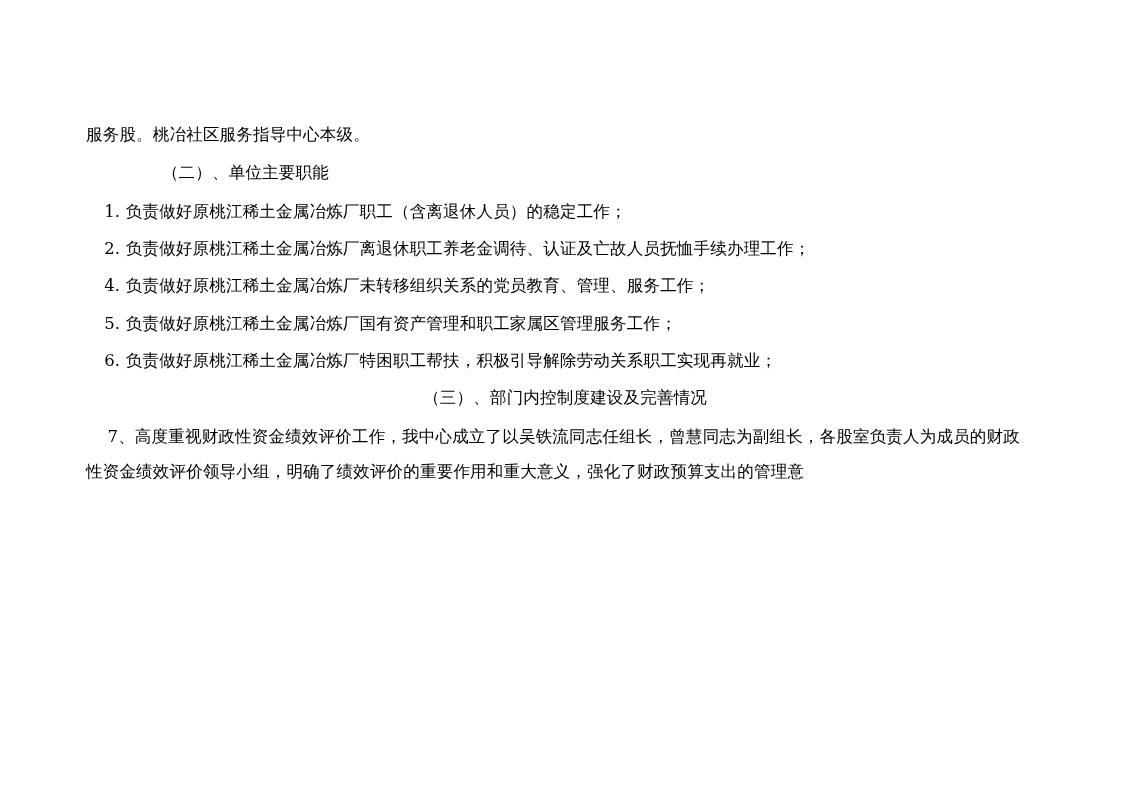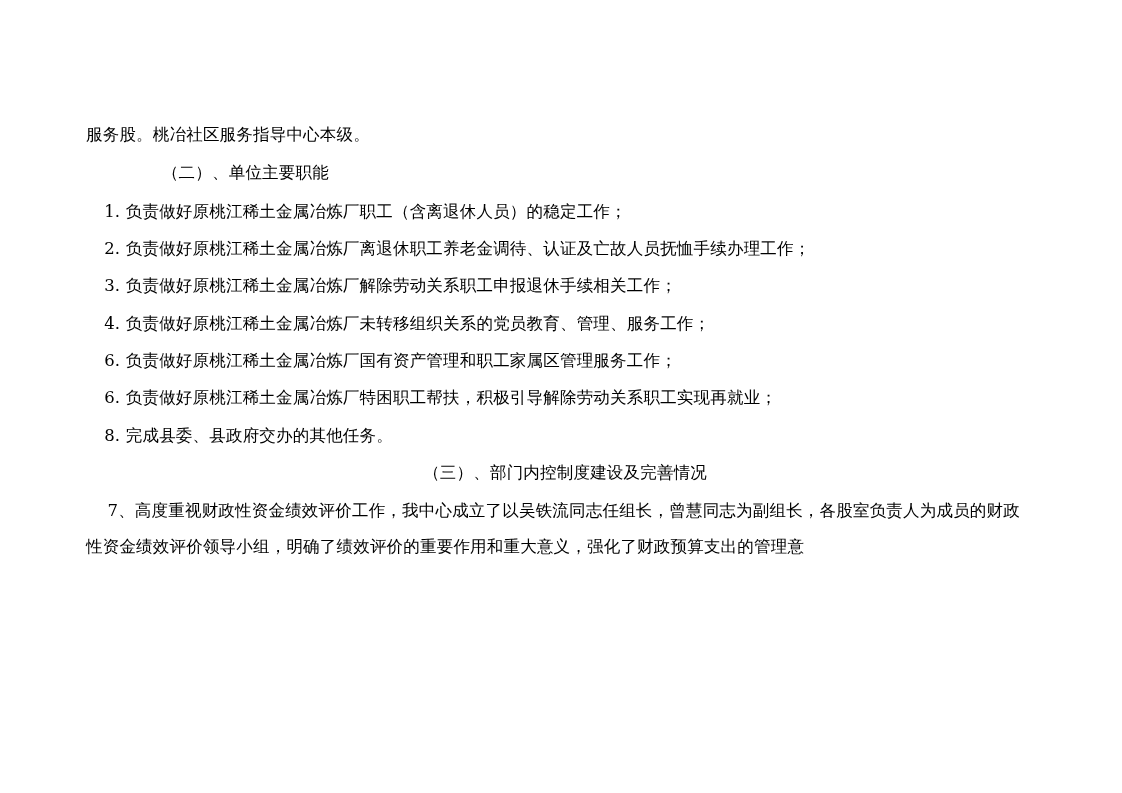--- a/index.html
+++ b/index.html
@@ -56,21 +56,19 @@
 </style>
 </head>
 <body>
 
 <div class="page">
   <div class="doc-body">
     <p class="para continued">服务股。桃冶社区服务指导中心本级。</p>
     <p class="para heading-indent">（二）、单位主要职能</p>
     <p class="para item">1. 负责做好原桃江稀土金属冶炼厂职工（含离退休人员）的稳定工作；</p>
     <p class="para item">2. 负责做好原桃江稀土金属冶炼厂离退休职工养老金调待、认证及亡故人员抚恤手续办理工作；</p>
-    <p class="para item">3. 负责做好原桃江稀土金属冶炼厂解除劳动关系职工申报退休手续相关工作；</p>
     <p class="para item">4. 负责做好原桃江稀土金属冶炼厂未转移组织关系的党员教育、管理、服务工作；</p>
-    <p class="para item">6. 负责做好原桃江稀土金属冶炼厂国有资产管理和职工家属区管理服务工作；</p>
+    <p class="para item">5. 负责做好原桃江稀土金属冶炼厂国有资产管理和职工家属区管理服务工作；</p>
     <p class="para item">6. 负责做好原桃江稀土金属冶炼厂特困职工帮扶，积极引导解除劳动关系职工实现再就业；</p>
-    <p class="para item">8. 完成县委、县政府交办的其他任务。</p>
     <p class="para section">（三）、部门内控制度建设及完善情况</p>
     <p class="para flow">7、高度重视财政性资金绩效评价工作，我中心成立了以吴铁流同志任组长，曾慧同志为副组长，各股室负责人为成员的财政性资金绩效评价领导小组，明确了绩效评价的重要作用和重大意义，强化了财政预算支出的管理意</p>
   </div>
 </div>
 
 </body></html>

